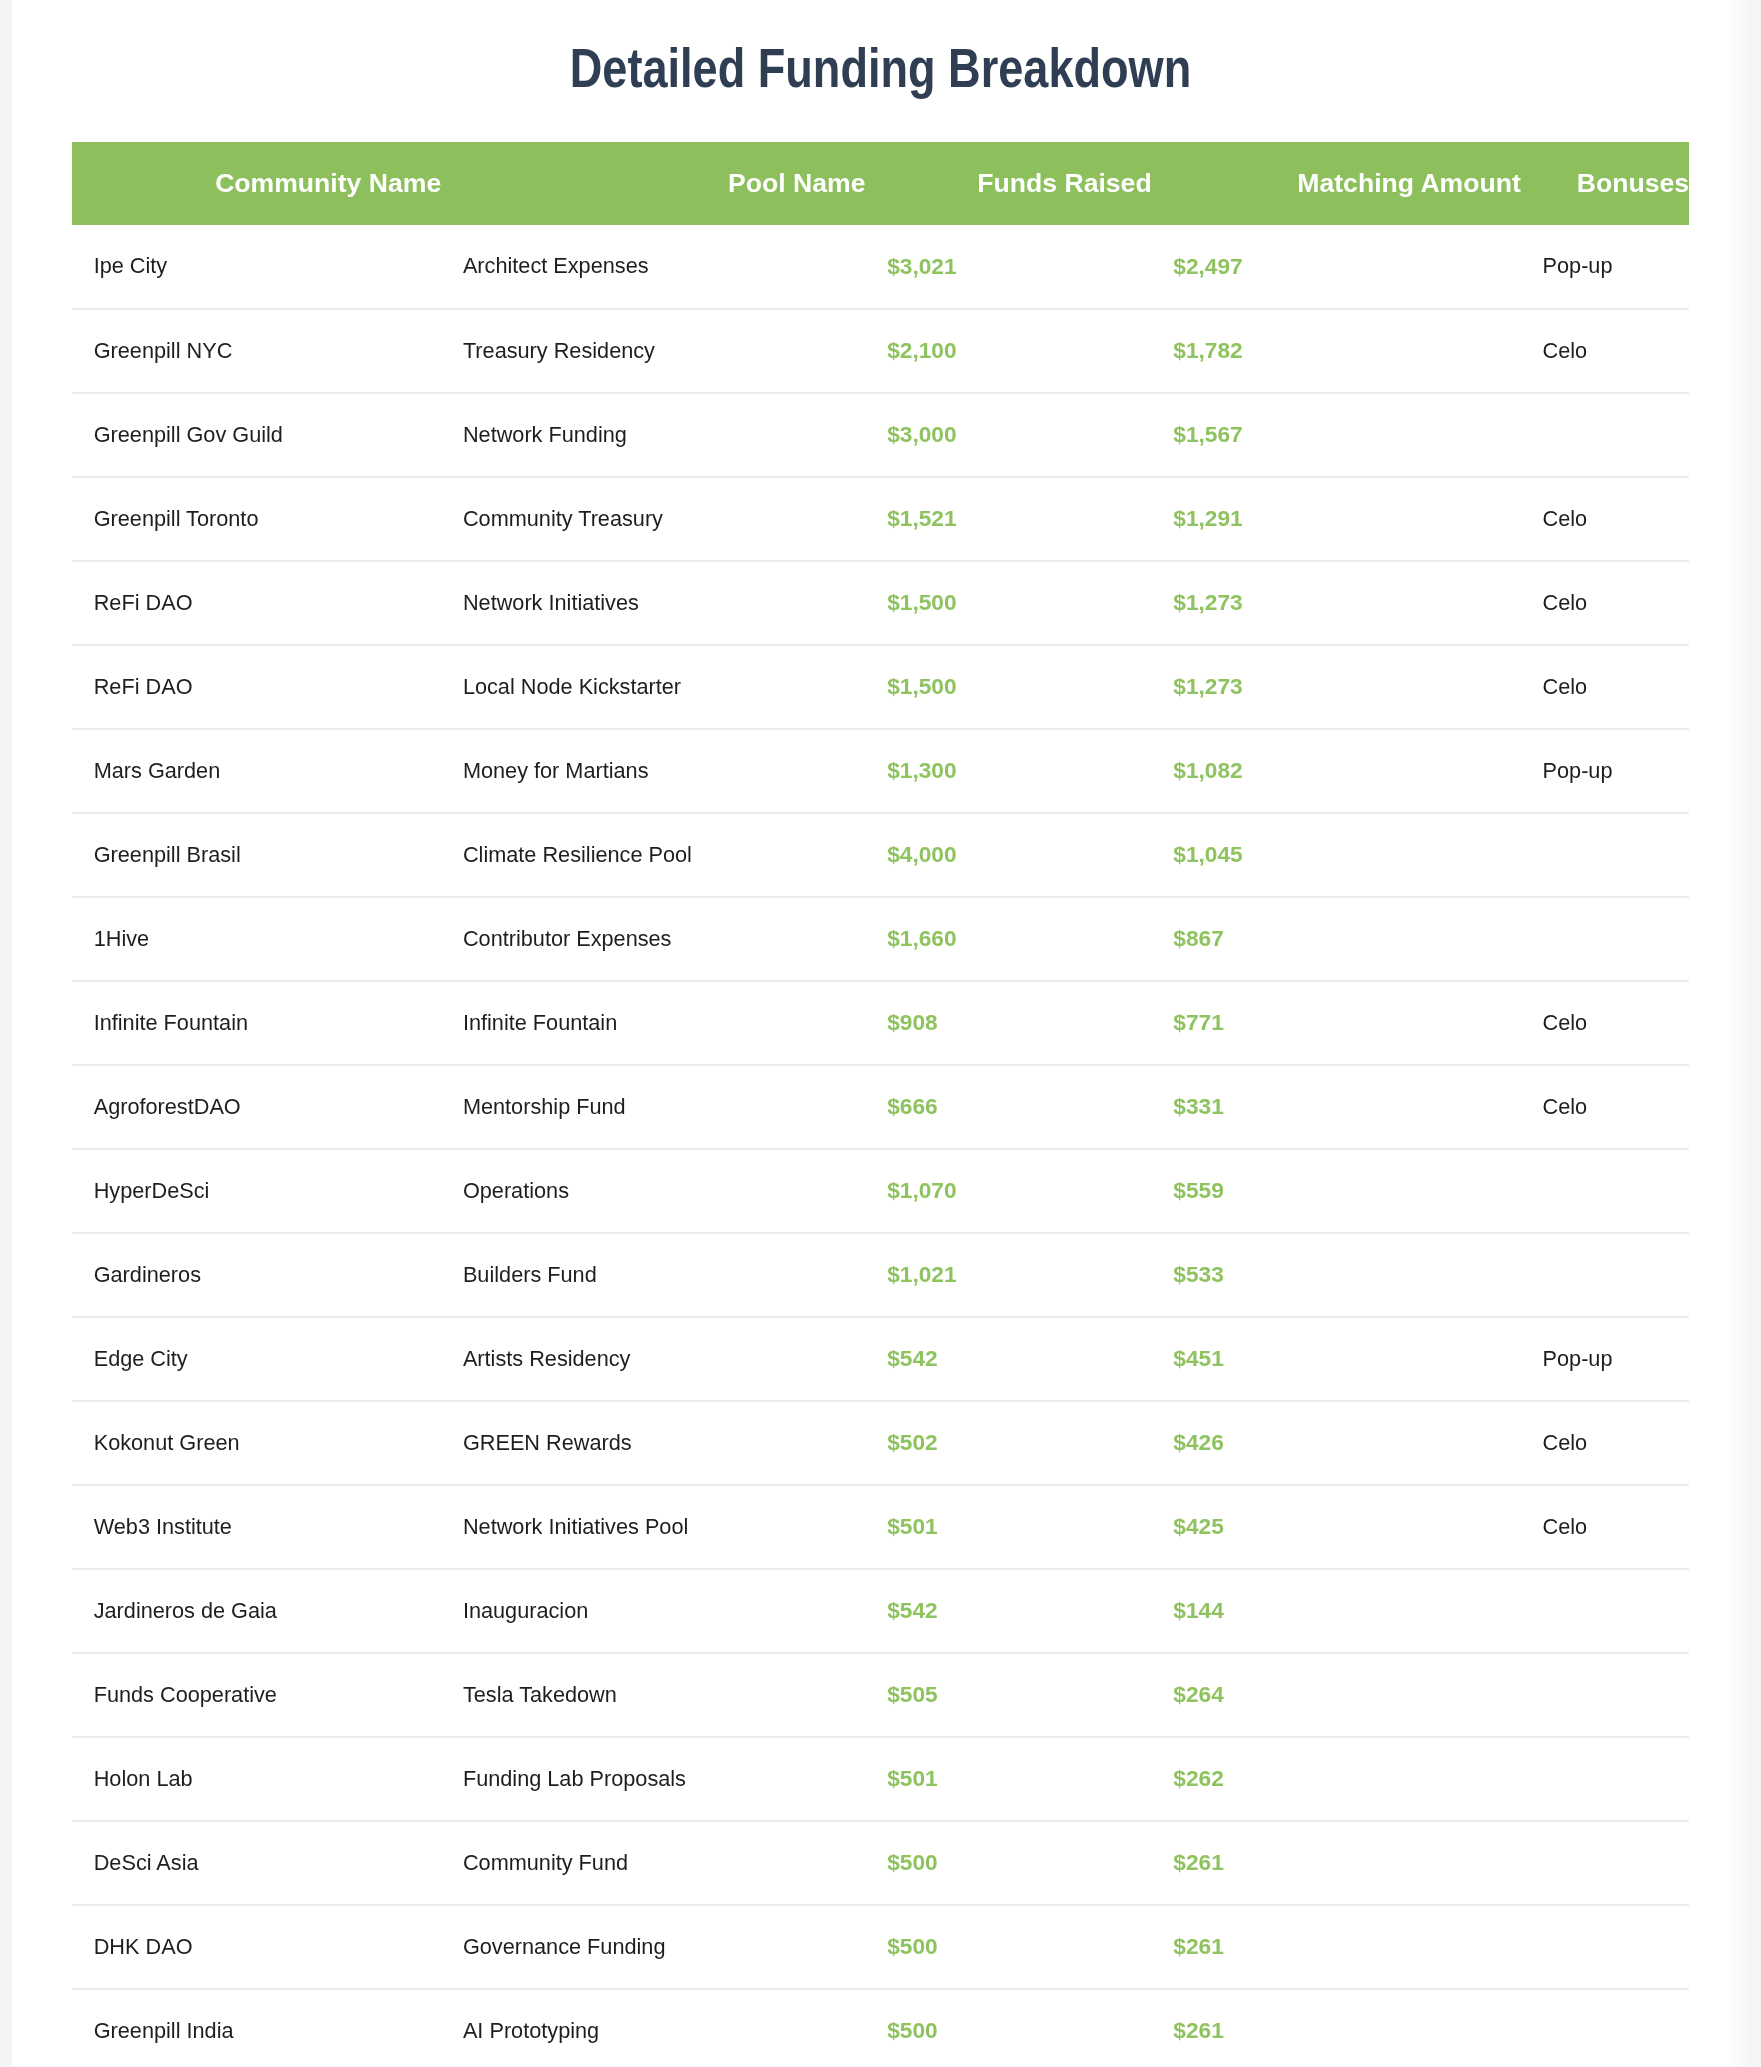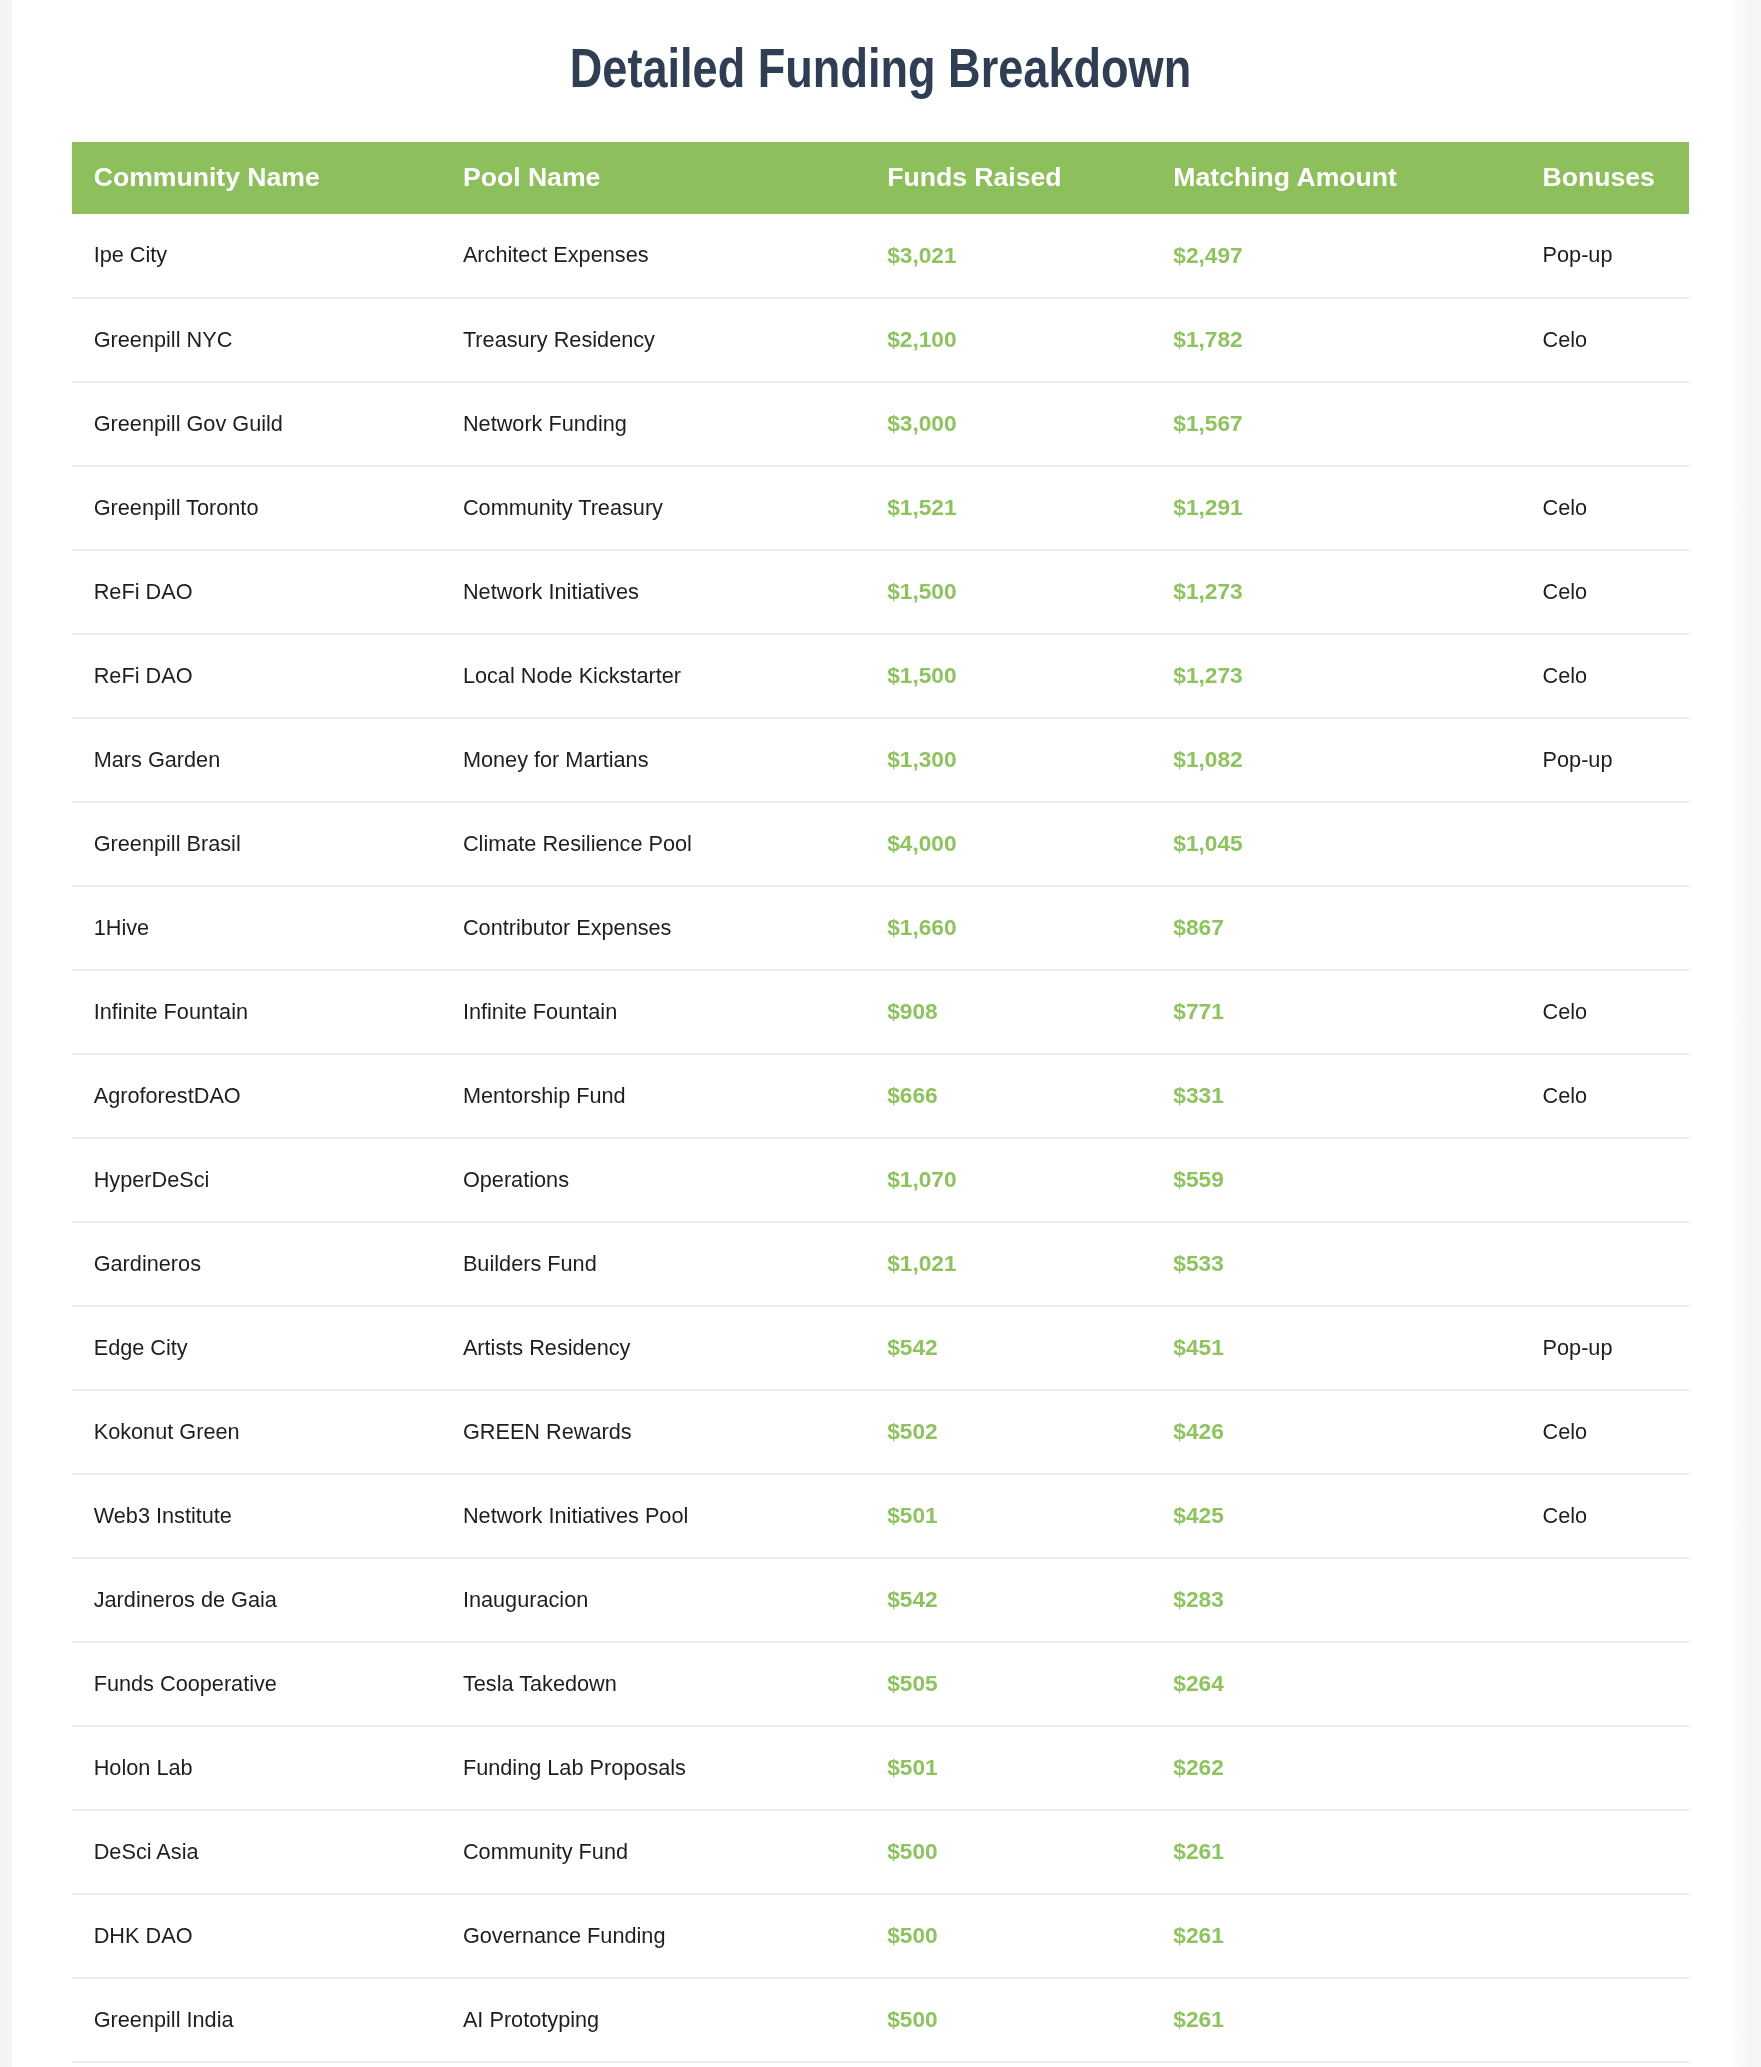--- a/index.html
+++ b/index.html
@@ -49,23 +49,23 @@
     margin-left: 72px;
     width: 1617px;
     table-layout: fixed;
     border-collapse: collapse;
   }
   table.funding-table thead th {
     background: var(--header-bg);
     color: #ffffff;
     font-size: 26.6px;
     font-weight: bold;
-    text-align: left;
+    text-align: right;
     vertical-align: middle;
-    height: 72px;
+    height: 83px;
     padding: 0 0 0 21.7px;
     white-space: nowrap;
     overflow: hidden;
   }
   table.funding-table tbody td {
     height: 84px;
     padding: 0 0 0 21.7px;
     vertical-align: middle;
     text-align: left;
     font-size: 21.7px;
@@ -216,21 +216,21 @@
         <td class="cell-community">Web3 Institute</td>
         <td class="cell-pool">Network Initiatives Pool</td>
         <td class="cell-funds">$501</td>
         <td class="cell-matching">$425</td>
         <td class="cell-bonus">Celo</td>
       </tr>
       <tr>
         <td class="cell-community">Jardineros de Gaia</td>
         <td class="cell-pool">Inauguracion</td>
         <td class="cell-funds">$542</td>
-        <td class="cell-matching">$283</td>
+        <td class="cell-matching">$144</td>
         <td class="cell-bonus"></td>
       </tr>
       <tr>
         <td class="cell-community">Funds Cooperative</td>
         <td class="cell-pool">Tesla Takedown</td>
         <td class="cell-funds">$505</td>
         <td class="cell-matching">$264</td>
         <td class="cell-bonus"></td>
       </tr>
       <tr>

